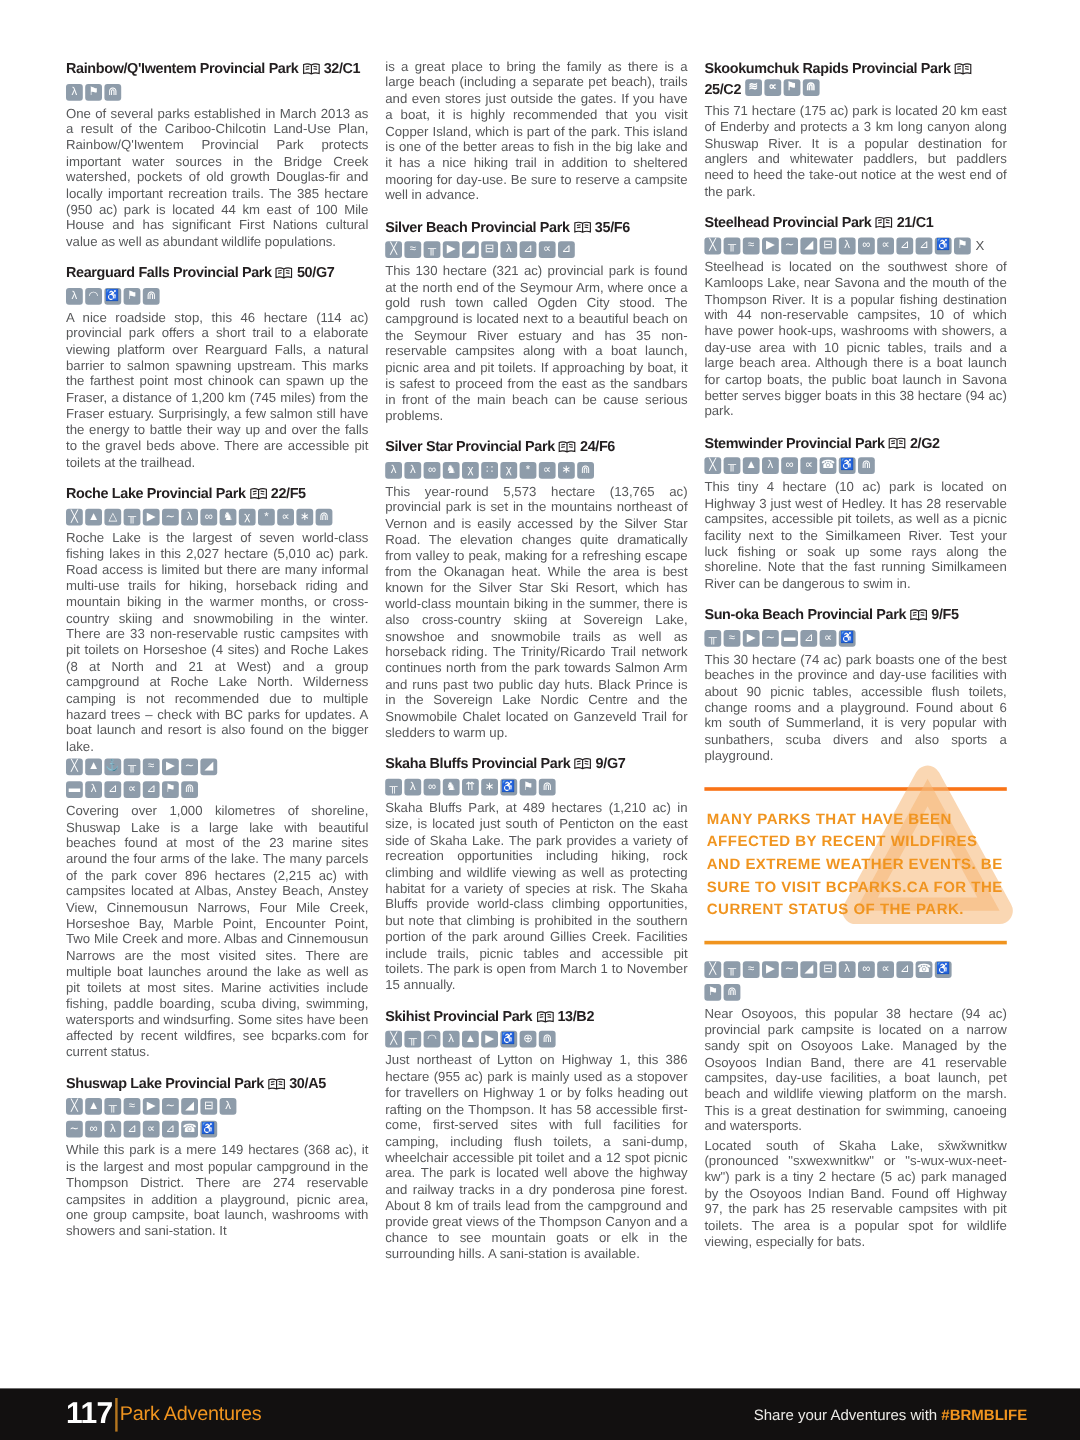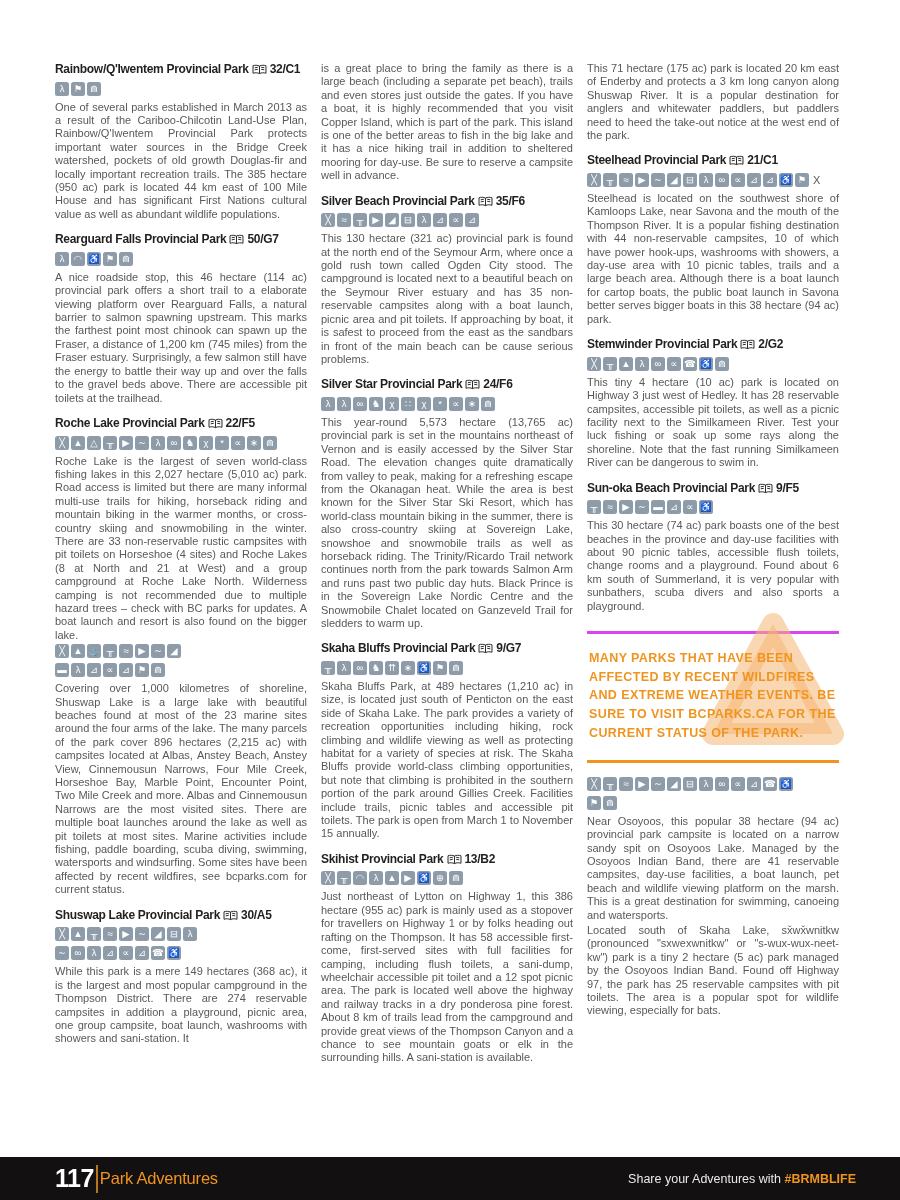--- a/index.html
+++ b/index.html
@@ -1,30 +1,30 @@
 <!DOCTYPE html>
 <html><head>
 <meta charset="utf-8">
 <style>
   html,body{margin:0;padding:0;background:#ffffff;}
   body{width:900px;height:1200px;font-family:"Liberation Sans",sans-serif;overflow:hidden;}
   .page{position:relative;width:900px;height:1200px;background:#fff;}
-  .columns{position:absolute;top:62px;left:55px;display:flex;gap:14px;}
+  .columns{position:absolute;top:50px;left:55px;display:flex;gap:14px;}
   .col{width:252px;}
   .block{margin:0;}
   h3.ptitle{font-size:12px;font-weight:bold;color:#231f20;letter-spacing:-0.3px;margin:11px 0 4px;line-height:1.3;}
   .block:first-child h3.ptitle{margin-top:0;}
   .book{vertical-align:-2px;margin:0 3px 0 3px;}
   .ref{font-weight:bold;color:#231f20;}
   .icons{display:flex;flex-wrap:wrap;gap:2px;margin:1px 0 5px;}
   .icon{width:14px;height:14px;border-radius:2.5px;background:#8e9caa;color:#fff;font-size:9.5px;line-height:14px;text-align:center;display:inline-block;overflow:hidden;flex:0 0 auto;}
   .icon.inline{vertical-align:-2.5px;margin:0 2px 1px 0;}
   .suffix{font-size:11px;color:#57585a;line-height:14px;margin-left:2px;}
   p.body{font-size:11px;line-height:1.22;color:#57585a;text-align:justify;margin:0 0 2px;}
-  .warning{position:relative;border-top:3px solid #d946ef;border-bottom:3px solid #f0941f;padding:15px 2px 17px;margin:18px 0 14px;}
+  .warning{position:relative;border-top:3px solid #f97316;border-bottom:3px solid #f0941f;padding:15px 2px 17px;margin:18px 0 14px;}
   .warning p{color:#f0941f;font-weight:bold;font-size:12.5px;line-height:1.5;letter-spacing:0.4px;margin:0;position:relative;z-index:1;}
   .tri{position:absolute;right:-6px;top:-28px;z-index:0;}
   footer{position:absolute;left:0;bottom:0;width:900px;height:43px;background:#121010;display:flex;align-items:center;justify-content:space-between;}
   .f-left{display:flex;align-items:center;margin-left:55px;gap:2px;}
   .pagenum{color:#ffffff;font-size:25px;font-weight:bold;letter-spacing:-0.5px;}
   .fdivider{width:2px;height:28px;background:#b5761f;}
   .section{color:#f0941f;font-size:16.5px;font-weight:normal;letter-spacing:-0.2px;}
   .f-right{margin-right:44px;font-size:12.5px;color:#eceae7;}
   .hashtag{color:#f0941f;font-weight:bold;}
 </style>
@@ -201,20 +201,23 @@
             <span class="icon">▶</span>
             <span class="icon">♿</span>
             <span class="icon">⊕</span>
             <span class="icon">⋒</span>
           </div>
           <p class="body">Just northeast of Lytton on Highway 1, this 386 hectare (955 ac) park is mainly used as a stopover for travellers on Highway 1 or by folks heading out rafting on the Thompson. It has 58 accessible first-come, first-served sites with full facilities for camping, including flush toilets, a sani-dump, wheelchair accessible pit toilet and a 12 spot picnic area. The park is located well above the highway and railway tracks in a dry ponderosa pine forest. About 8 km of trails lead from the campground and provide great views of the Thompson Canyon and a chance to see mountain goats or elk in the surrounding hills. A sani-station is available.</p>
         </div>
       </div>
       <div class="col">
         <div class="block">
+          <h3 class="ptitle"><span>Skookumchuk Rapids Provincial Park</span><svg width="15" height="11" viewBox="0 0 22 15" class="book">
+              <path d="M11 2.5 C8 1 4.5 1 1.5 2 V13 C4.5 12 8 12 11 13.5 C14 12 17.5 12 20.5 13 V2 C17.5 1 14 1 11 2.5 Z M11 2.5 V13.5 M4 5 L8.5 4.2 M4 8 L8.5 7.2 M13.5 4.2 L18 5 M13.5 7.2 L18 8" fill="none" stroke="#231f20" stroke-width="1.4"></path>
+            </svg><span class="ref">25/C2</span> <span class="icon inline">≋</span><span class="icon inline">∝</span><span class="icon inline">⚑</span><span class="icon inline">⋒</span></h3>
           <p class="body">This 71 hectare (175 ac) park is located 20 km east of Enderby and protects a 3 km long canyon along Shuswap River. It is a popular destination for anglers and whitewater paddlers, but paddlers need to heed the take-out notice at the west end of the park.</p>
         </div>
         <div class="block">
           <h3 class="ptitle"><span>Steelhead Provincial Park</span><svg width="15" height="11" viewBox="0 0 22 15" class="book">
               <path d="M11 2.5 C8 1 4.5 1 1.5 2 V13 C4.5 12 8 12 11 13.5 C14 12 17.5 12 20.5 13 V2 C17.5 1 14 1 11 2.5 Z M11 2.5 V13.5 M4 5 L8.5 4.2 M4 8 L8.5 7.2 M13.5 4.2 L18 5 M13.5 7.2 L18 8" fill="none" stroke="#231f20" stroke-width="1.4"></path>
             </svg><span class="ref">21/C1</span></h3>
           <div class="icons">
             <span class="icon">╳</span>
             <span class="icon">╥</span>
             <span class="icon">≈</span>

